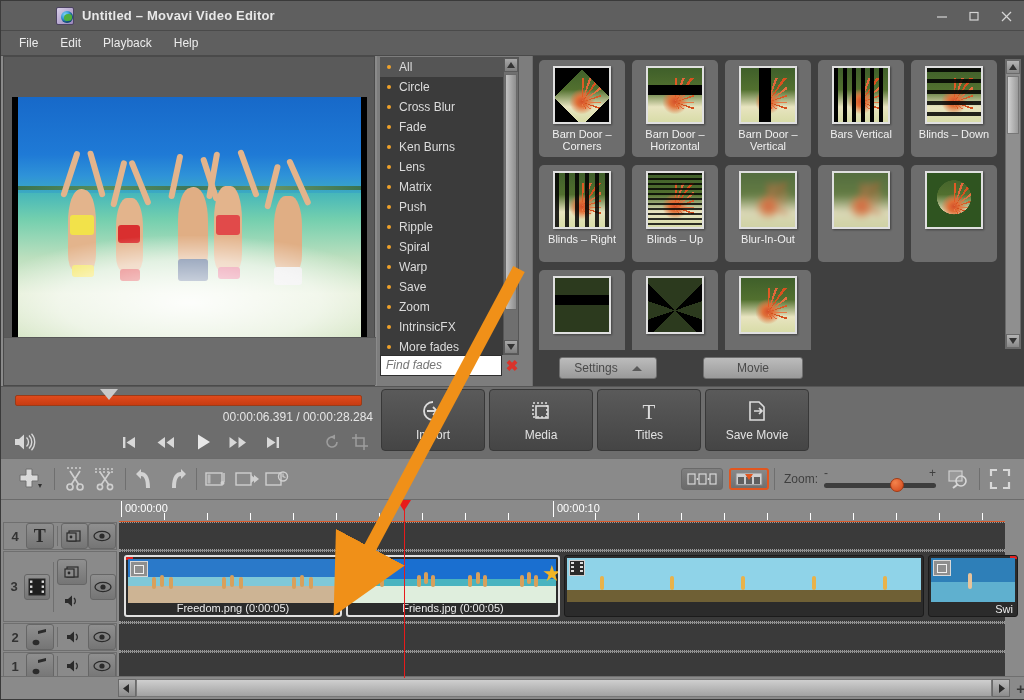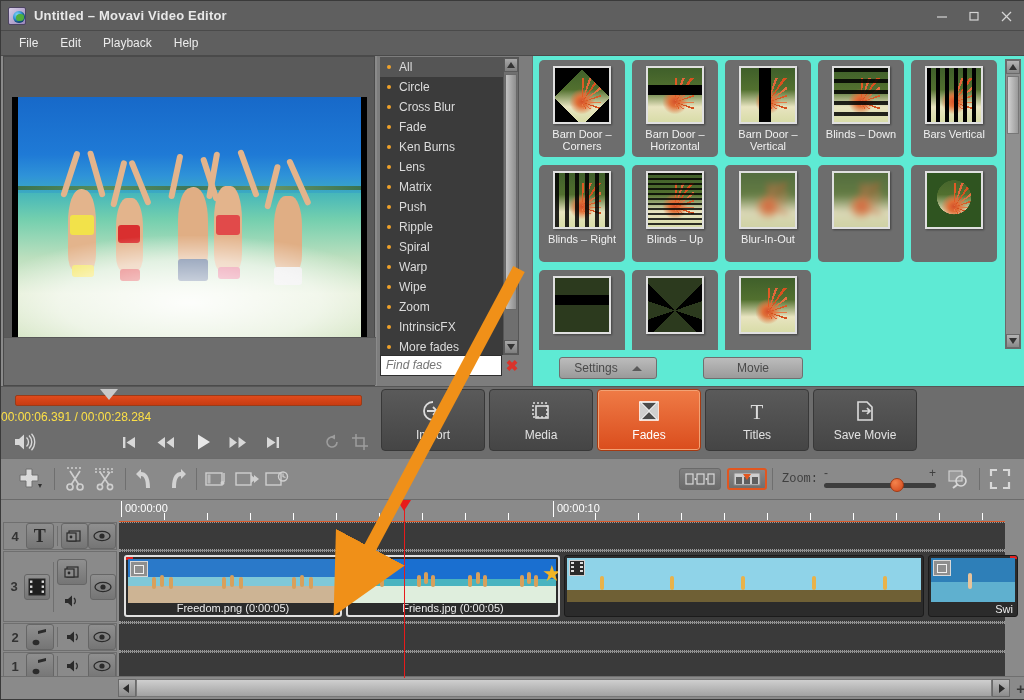--- a/index.html
+++ b/index.html
@@ -14,21 +14,21 @@
     width: 1024px; height: 700px;
     background: #8a8a8a;
     border: 1px solid #3a3a3a;
   }
 
   
   .titlebar {
     position: absolute; left: 0; top: 0; width: 1024px; height: 30px;
     background: #5f5f5f;
     border-bottom: 1px solid #4a4a4a;
-    display: flex; align-items: center;
+    display: flex; align-items: center; padding-left: 48px;
   }
   .titlebar-icon {
     width: 18px; height: 18px; margin-left: 7px; margin-right: 8px;
     position: relative;
     background: linear-gradient(135deg,#d8cfe8,#9a86bb);
     border: 1px solid #4c4361;
     border-radius: 2px;
   }
   .titlebar-icon::after {
     content: ""; position: absolute; left: 4px; top: 3px;
@@ -186,21 +186,21 @@
     padding: 0 5px; font-family: "Liberation Sans", sans-serif;
   }
   .search-clear {
     width: 20px; height: 21px; display: flex; align-items: center; justify-content: center;
     color: #d9342b; font-size: 15px; font-weight: bold; line-height: 1;
   }
 
   
   .fade-pane {
     position: absolute; left: 531px; top: 0; width: 493px; height: 330px;
-    background: #5eead4; border-left: 1px solid #6d6d6d;
+    background: #404040; border-left: 1px solid #6d6d6d;
   }
   .fade-grid {
     position: absolute; left: 6px; top: 4px; width: 460px; height: 290px;
     display: flex; flex-wrap: wrap; gap: 8px 7px;
     overflow: hidden;
   }
   .fade-cell {
     width: 86px; height: 97px;
     background: #6d6d6d; border-radius: 5px;
     display: flex; flex-direction: column; align-items: center;
@@ -300,21 +300,21 @@
     background: linear-gradient(#e04a1c,#c83c12);
     border: 1px solid #9a3b18; border-radius: 2px;
   }
   .scrub-handle {
     position: absolute; left: 84px; top: -7px; width: 0; height: 0;
     border-left: 9px solid transparent; border-right: 9px solid transparent;
     border-top: 11px solid #c9c9c9;
   }
   .time-display {
     position: absolute; left: 0; top: 23px; width: 372px;
-    text-align: left; font-size: 12px; color: #fde047;
+    text-align: right; font-size: 12px; color: #e5e5e5;
   }
   .transport-ctrls {
     position: absolute; left: 0; top: 42px; width: 372px; height: 28px;
   }
   .tctrl { position: absolute; color: #d8d8d8; display: flex; align-items: center; justify-content: center; }
   .tabs {
     position: absolute; left: 380px; top: 2px; width: 640px; height: 67px;
     display: flex; gap: 4px;
   }
   .tab {
@@ -333,21 +333,21 @@
   .tab-ico { height: 24px; display: flex; align-items: center; justify-content: center; }
 
   
   .tl-toolbar {
     position: absolute; left: 0; top: 457px; width: 1024px; height: 42px;
     background: #8a8a8a; border-top: 1px solid #6b6b6b; border-bottom: 1px solid #6b6b6b;
     display: flex; align-items: center;
   }
   .tb-ico { width: 30px; height: 30px; display: flex; align-items: center; justify-content: center; color: #d6d6d6; }
   .tb-sep { width: 1px; height: 22px; background: #6f6f6f; margin: 0 5px; }
-  .zoom-label { font-size: 12px; color: #3f3f3f; margin: 0 6px 0 4px; font-family: Liberation Mono, monospace; }
+  .zoom-label { font-size: 12px; color: #3f3f3f; margin: 0 6px 0 4px; }
   .zoom-slider { position: relative; width: 112px; height: 14px; }
   .zoom-track {
     position: absolute; left: 0; top: 5px; width: 112px; height: 5px;
     background: #3d3d3d; border-radius: 3px;
   }
   .zoom-knob {
     position: absolute; left: 66px; top: 0; width: 14px; height: 14px;
     border-radius: 50%; background: radial-gradient(circle at 35% 30%, #f4834c, #d0451a);
     border: 1px solid #a33a13;
   }
@@ -574,21 +574,21 @@
           <div class="cat-row">
             <span class="cat-dot"></span>
             <span>Spiral</span>
           </div>
           <div class="cat-row">
             <span class="cat-dot"></span>
             <span>Warp</span>
           </div>
           <div class="cat-row">
             <span class="cat-dot"></span>
-            <span>Wipe</span>
+            <span>Save</span>
           </div>
           <div class="cat-row">
             <span class="cat-dot"></span>
             <span>Zoom</span>
           </div>
           <div class="cat-row">
             <span class="cat-dot"></span>
             <span>IntrinsicFX</span>
           </div>
           <div class="cat-row">
@@ -634,30 +634,30 @@
           <div class="fade-cell">
             <div class="fade-thumb">
               <div class="art"></div>
               <div class="ov ov-barn-v"></div>
             </div>
             <div class="fade-label">Barn Door – Vertical</div>
           </div>
           <div class="fade-cell">
             <div class="fade-thumb">
               <div class="art"></div>
-              <div class="ov ov-blinds-d"></div>
-            </div>
-            <div class="fade-label">Blinds – Down</div>
+              <div class="ov ov-bars-v"></div>
+            </div>
+            <div class="fade-label">Bars Vertical</div>
           </div>
           <div class="fade-cell">
             <div class="fade-thumb">
               <div class="art"></div>
-              <div class="ov ov-bars-v"></div>
-            </div>
-            <div class="fade-label">Bars Vertical</div>
+              <div class="ov ov-blinds-d"></div>
+            </div>
+            <div class="fade-label">Blinds – Down</div>
           </div>
           <div class="fade-cell">
             <div class="fade-thumb">
               <div class="art"></div>
               <div class="ov ov-blinds-r"></div>
             </div>
             <div class="fade-label">Blinds – Right</div>
           </div>
           <div class="fade-cell">
             <div class="fade-thumb">
@@ -805,31 +805,20 @@
           <div>Import</div>
         </div>
         <div class="tab">
           <div class="tab-ico">
             <svg width="22" height="22" viewBox="0 0 22 22">
               <rect x="3" y="3" width="14" height="14" fill="none" stroke="#dcdcdc" stroke-width="1.6" stroke-dasharray="2 2"></rect>
               <rect x="6" y="6" width="12" height="12" fill="none" stroke="#dcdcdc" stroke-width="1.6"></rect>
             </svg>
           </div>
           <div>Media</div>
-        </div>
-        <div class="tab active">
-          <div class="tab-ico">
-            <svg width="22" height="22" viewBox="0 0 22 22">
-              <rect x="2" y="2" width="18" height="18" fill="#4a4a4a" stroke="#ffffff" stroke-width="1.6"></rect>
-              <path d="M2 2 L20 20 M20 2 L2 20" stroke="#ffffff" stroke-width="1.6"></path>
-              <path d="M2 2 L11 11 L2 20 Z" fill="#cfcfcf"></path>
-              <path d="M20 2 L11 11 L20 20 Z" fill="#cfcfcf"></path>
-            </svg>
-          </div>
-          <div>Fades</div>
         </div>
         <div class="tab">
           <div class="tab-ico">
             <svg width="22" height="22" viewBox="0 0 22 22">
               <text x="11" y="19" text-anchor="middle" font-family="Liberation Serif, serif" font-size="21" fill="#dcdcdc">T</text>
             </svg>
           </div>
           <div>Titles</div>
         </div>
         <div class="tab">

